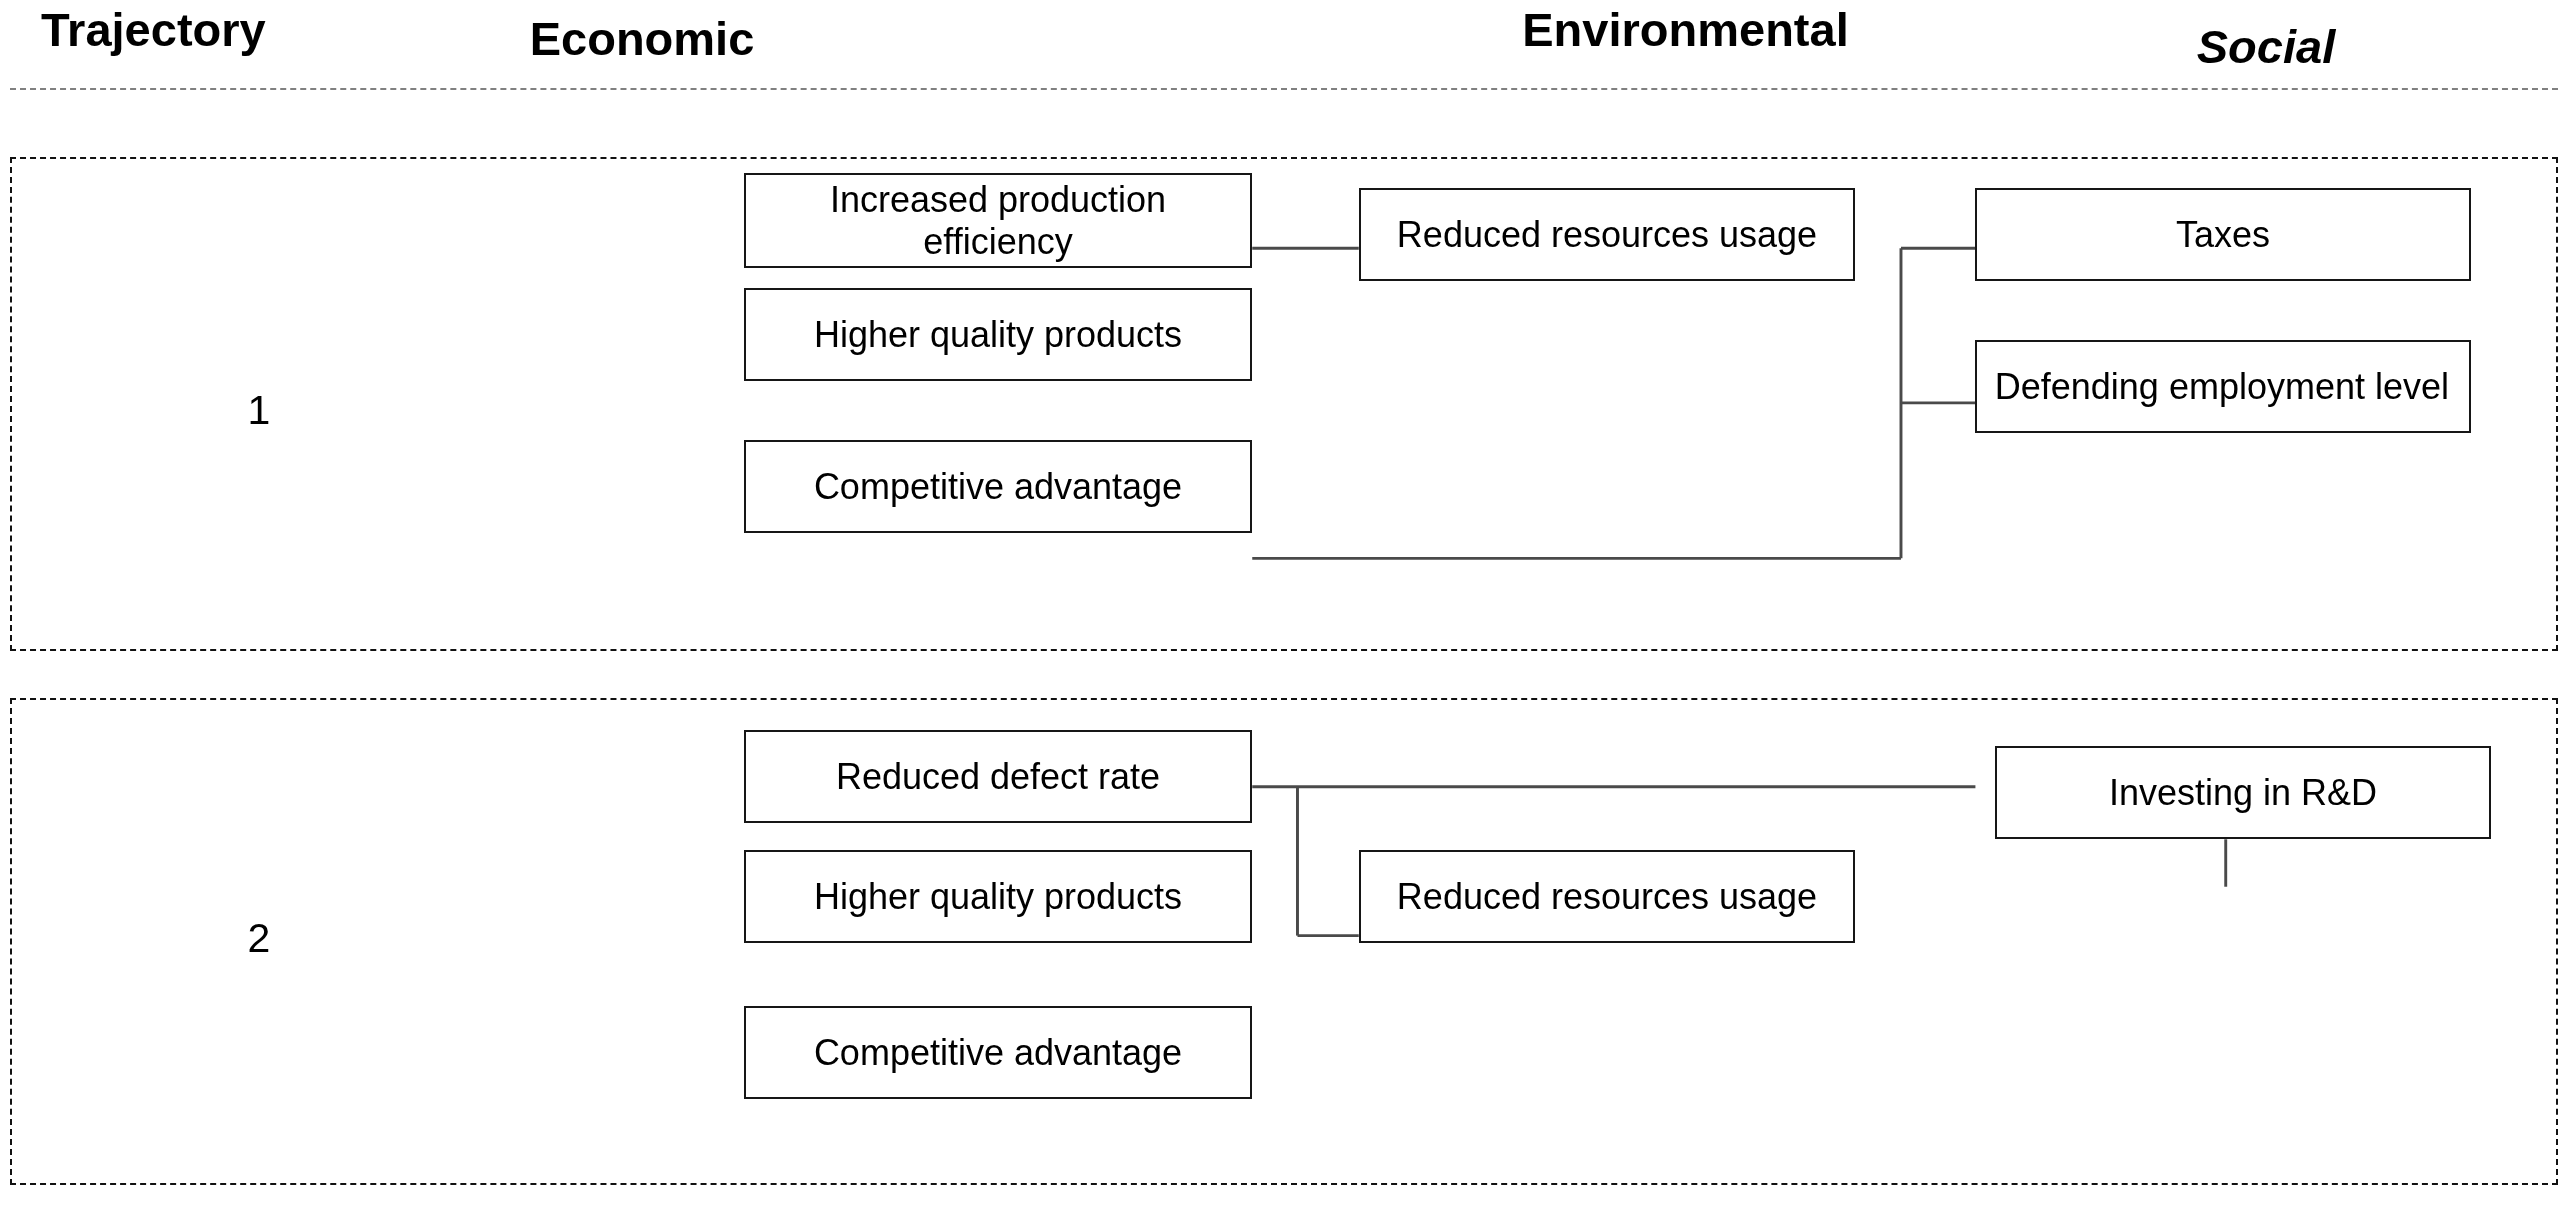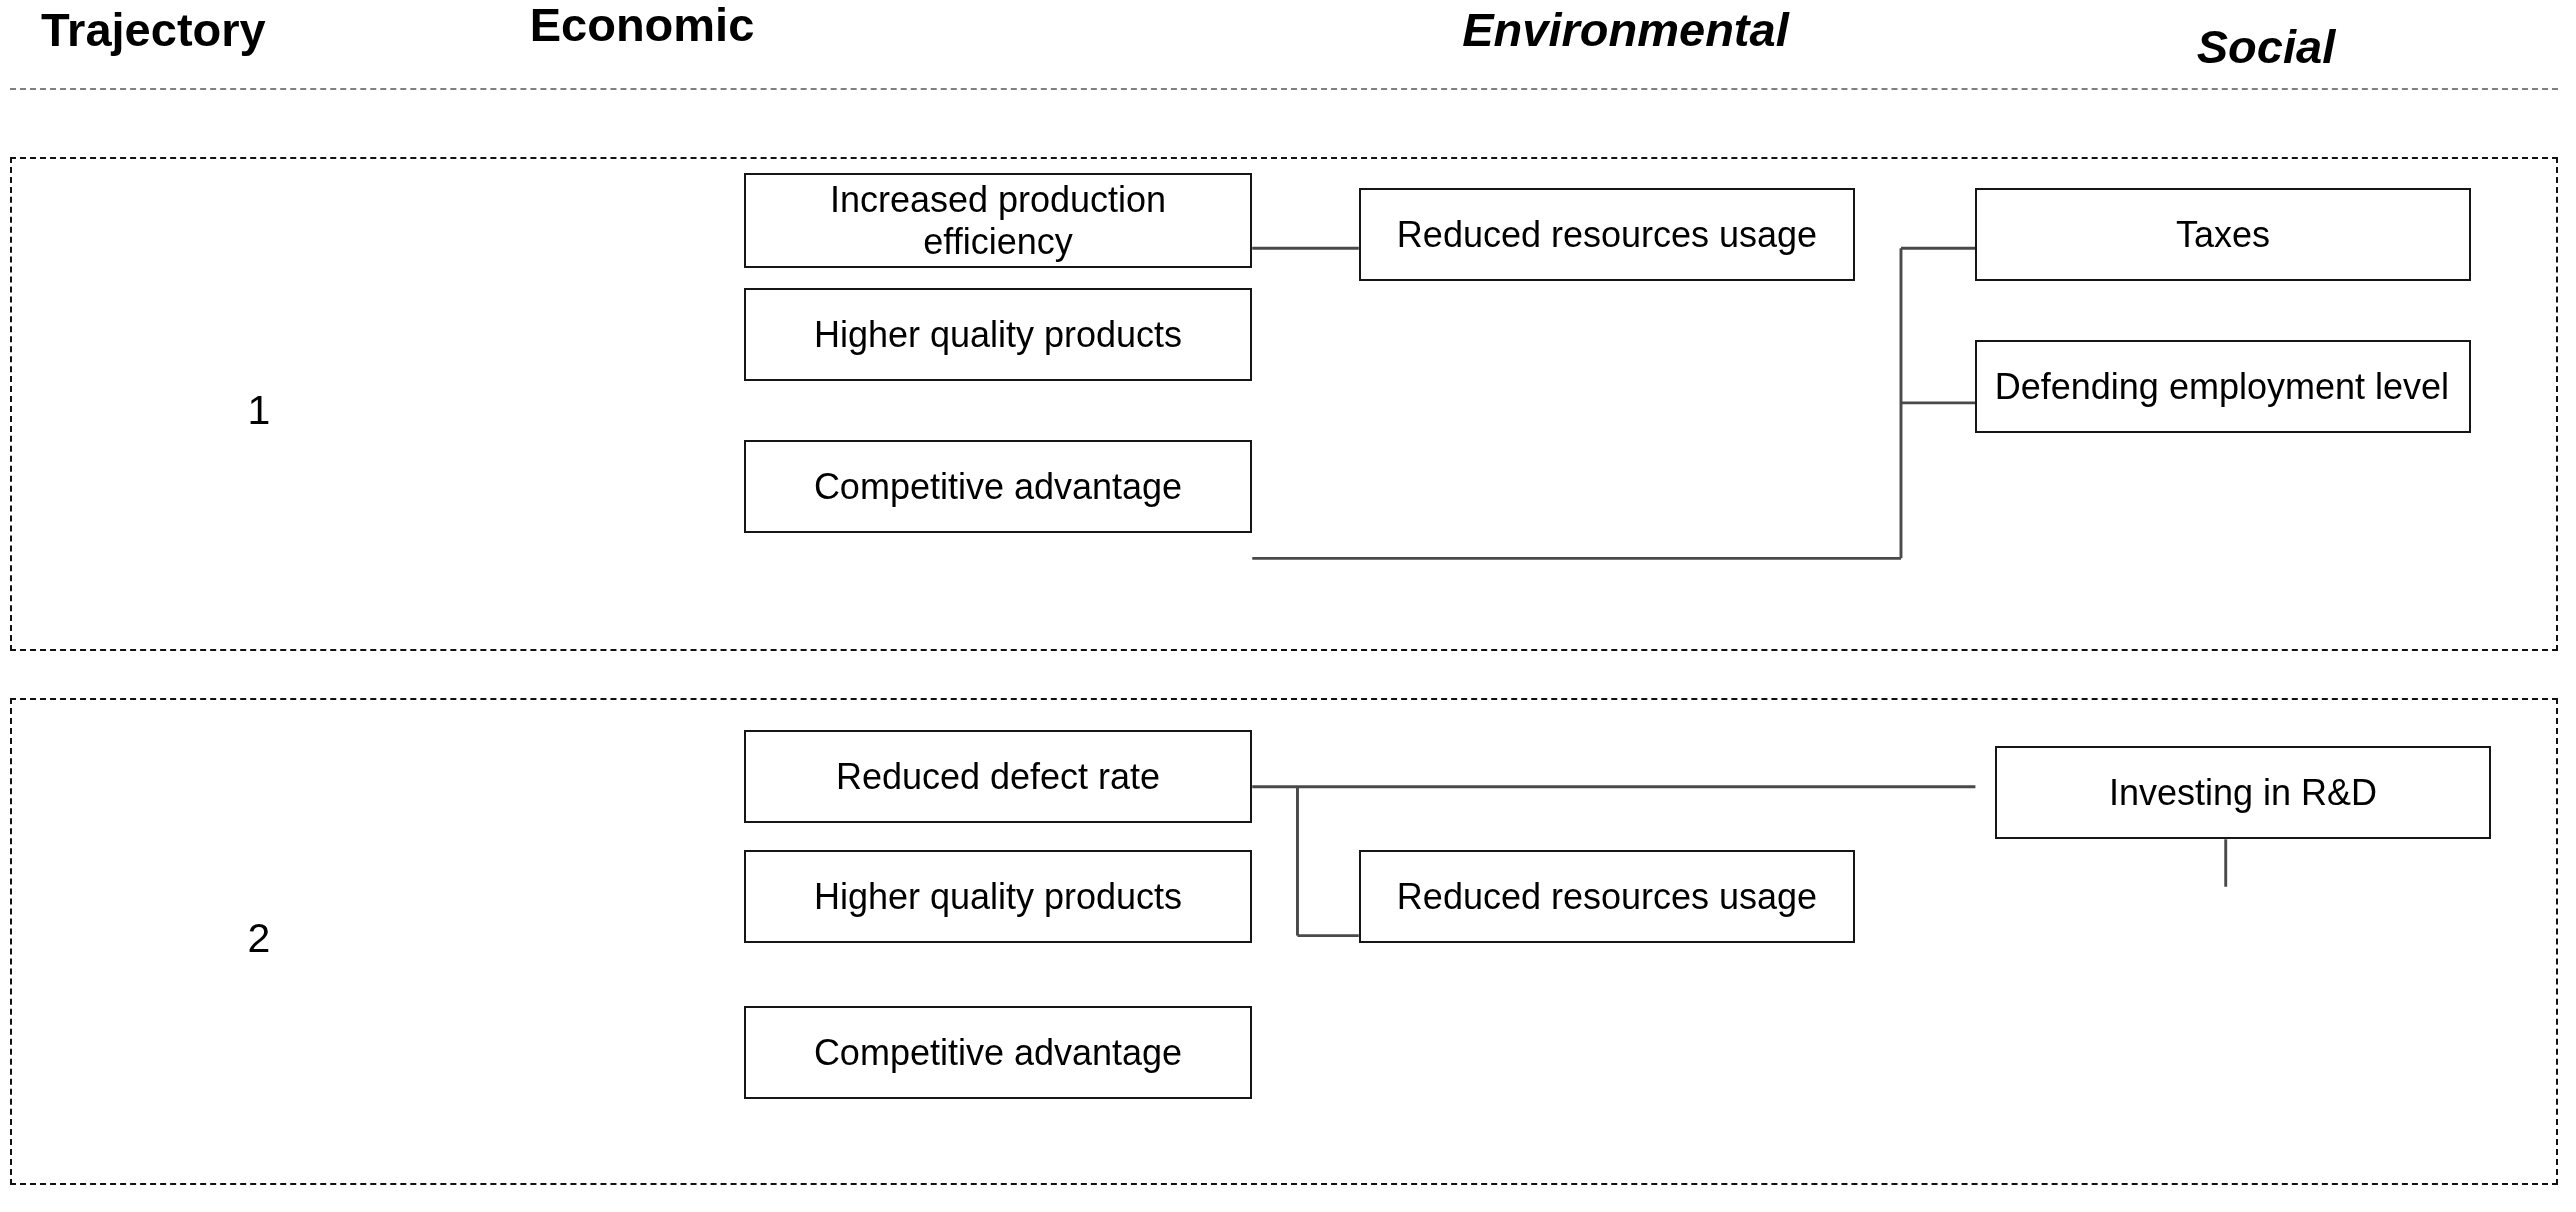--- a/index.html
+++ b/index.html
@@ -19,22 +19,22 @@
   
   .hdr{
     position:absolute;
     font-weight:bold;
     font-size:47px;
     line-height:1;
     white-space:nowrap;
     color:#000;
   }
   #hdr-trajectory{ left:41px;  top:5.8px; }
-  #hdr-economic{   left:0;     top:1px;  width:1284px; text-align:center;}
-  #hdr-environmental{ left:1224px; top:5.8px; width:803px; text-align:center;font-style:italic;}
+  #hdr-economic{   left:0;     top:15px;  width:1284px; text-align:center;}
+  #hdr-environmental{ left:1284px; top:5.8px; width:803px; text-align:center;}
   #hdr-social{     left:1974px; top:23px; width:584px;  text-align:center;font-style:italic;}
 
   .hdr-rule{
     position:absolute;
     left:10.2px;
     top:88px;
     width:2548px;
     height:0;
     border-top:2.9px dashed #808080;
   }

